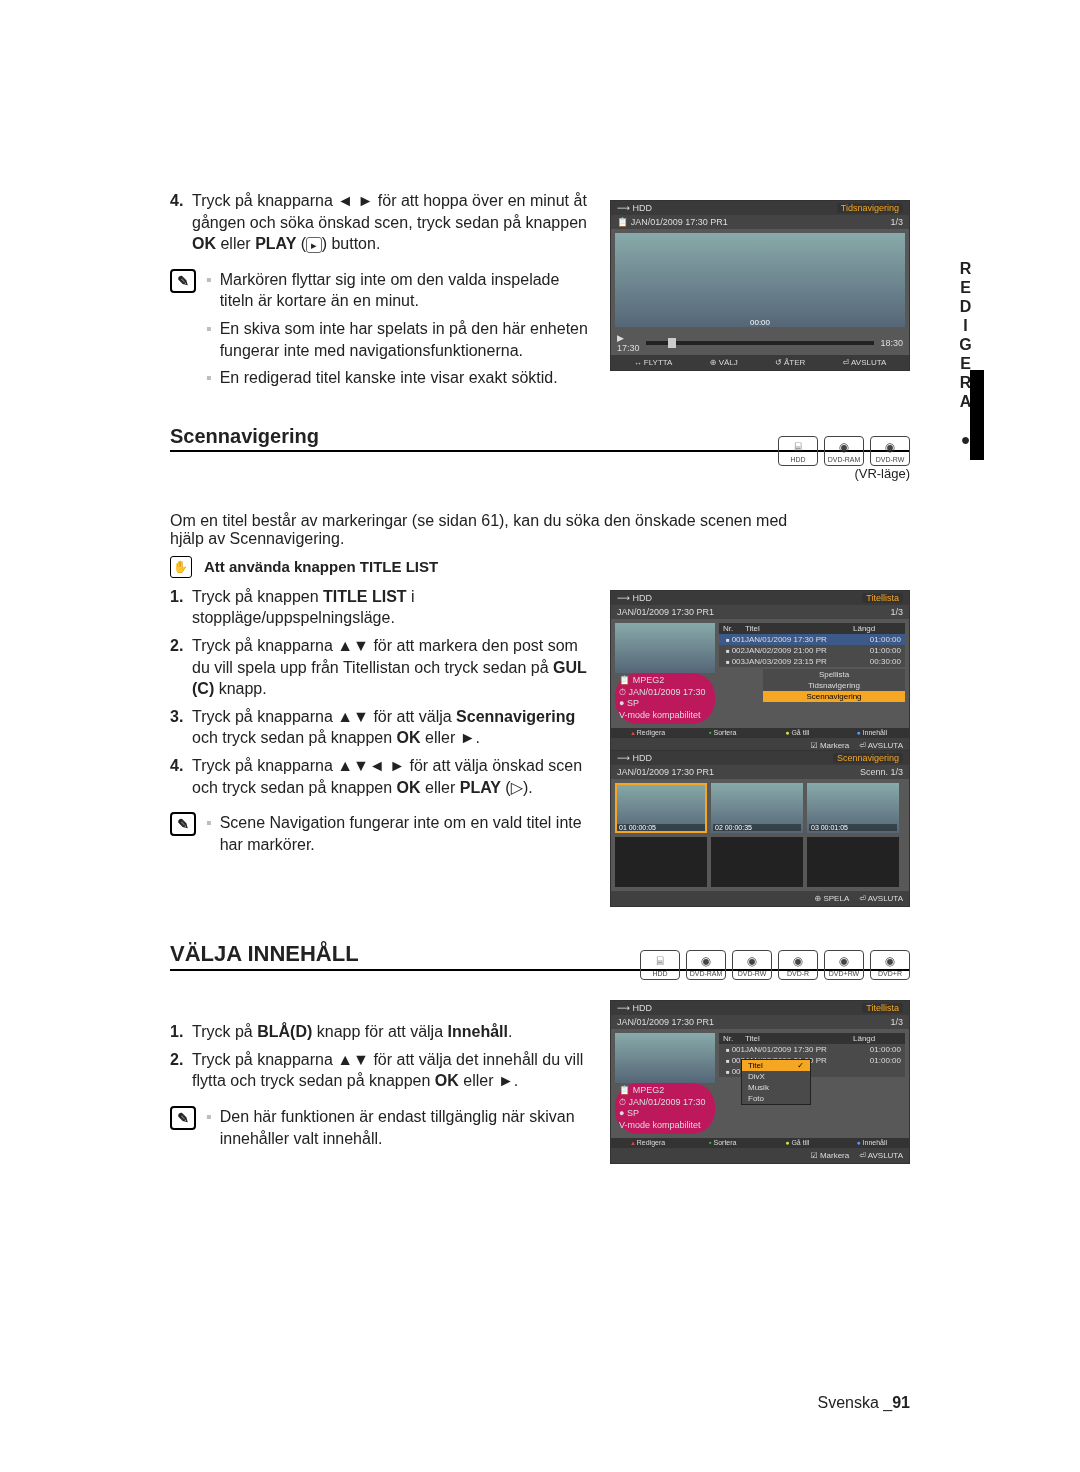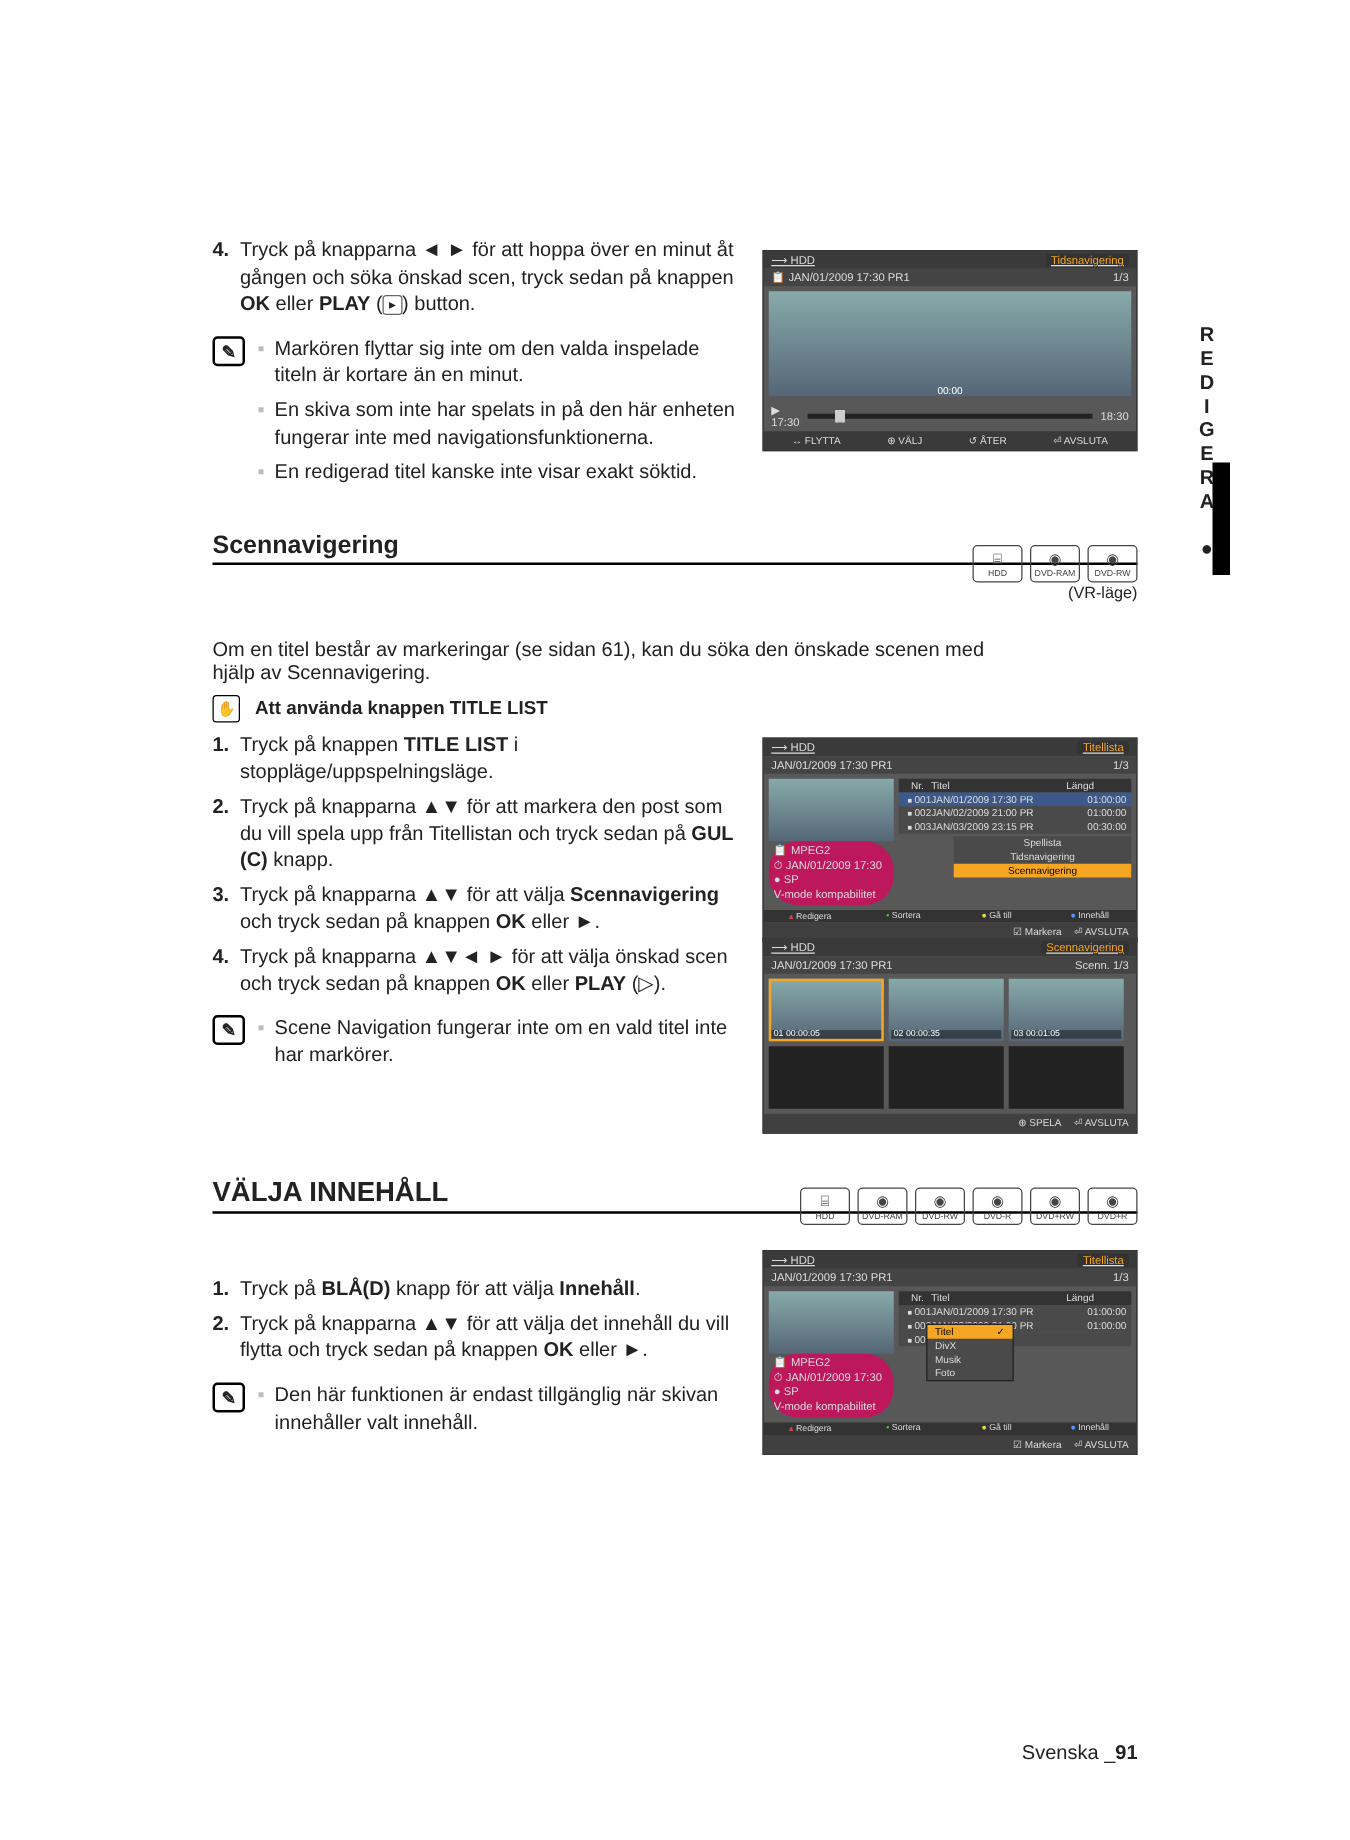--- a/index.html
+++ b/index.html
@@ -88,41 +88,41 @@
   .bold { font-weight: bold; }
   .play-btn {
     display: inline-block; border: 1px solid #666; border-radius: 3px; padding: 0 4px;
     font-size: 11px; vertical-align: middle;
   }
   
   .shot {
     width: 300px; background: #585858; border: 1px solid #333;
     font-size: 9px; color: #ddd;
   }
-  .shot .bar-top { display: flex; justify-content: space-between; background: #3a3a3a; padding: 2px 6px; text-decoration: underline; }
+  .shot .bar-top { display: flex; justify-content: space-between; background: #3a3a3a; padding: 2px 6px; }
   .shot .bar-top .orange { color: #f5a623; background: #333; padding: 0 4px; border-radius: 2px; }
   .shot .sub { display: flex; justify-content: space-between; padding: 2px 6px; background: #444; }
   .shot .body { padding: 4px; display: flex; gap: 4px; }
   .thumb {
     background: linear-gradient(#8aa, #567); height: 56px; flex: 1;
     display: flex; align-items: flex-end; justify-content: center; color: #fff; font-size: 8px;
   }
   .shot .slider-row { display: flex; align-items: center; justify-content: space-between; padding: 2px 6px; }
   .slider { flex: 1; height: 4px; background: #222; margin: 0 6px; position: relative; }
   .slider .knob { position: absolute; left: 10%; top: -3px; width: 8px; height: 10px; background: #ccc; }
   .shot .bottom { display: flex; justify-content: space-around; padding: 3px 4px; background: #3a3a3a; font-size: 8px; }
   .shot .bottom span { white-space: nowrap; }
   .shot .footer2 { display: flex; justify-content: flex-end; gap: 10px; padding: 3px 6px; background: #404040; font-size: 8px; }
   .list-panel { display: flex; gap: 4px; }
   .list-left { width: 100px; }
   .list-left .mini-thumb { height: 50px; background: linear-gradient(#8aa,#567); }
   .list-left .meta { background: #be185d; padding: 2px 4px; line-height: 1.3; border-radius: 23px; }
   .list-right { flex: 1; }
   .hdr-row { display: flex; background: #333; padding: 1px 4px; font-size: 8px; }
-  .hdr-row .c1 { width: 22px; text-align: center; }
+  .hdr-row .c1 { width: 22px; text-align: left; }
   .hdr-row .c2 { flex: 1; }
   .hdr-row .c3 { width: 48px; }
   .data-row { display: flex; background: #4a4a4a; padding: 1px 4px; font-size: 8px; }
   .data-row.sel { background: #3b5a8a; }
   .data-row .c1 { width: 22px; text-align: right; }
   .data-row .c1::before { content: "■"; margin-right: 2px; font-size: 6px; }
   .data-row .c2 { flex: 1; }
   .data-row .c3 { width: 48px; text-align: right; }
   .action-list { margin-top: 2px; padding-left: 44px; }
   .action-row { background: #4a4a4a; padding: 1px 4px; text-align: center; font-size: 8px; }
@@ -185,21 +185,21 @@
 <div id="shot1" class="shot screenshot-stack">
   <div class="bar-top">
       <span>⟶ HDD</span>
       <span class="orange">Tidsnavigering</span>
     </div>
   <div class="sub">
       <span>📋 <span>JAN/01/2009 17:30 PR1</span></span>
       <span>1/3</span>
     </div>
   <div class="body">
-      <div class="thumb" style="height:84px;">
+      <div class="thumb" style="height:94px;">
         <span>00:00</span>
       </div>
     </div>
   <div class="slider-row">
     <span>▶<br><span>17:30</span></span>
     <div class="slider">
         <div class="knob"></div>
       </div>
     <span>18:30</span>
   </div>

